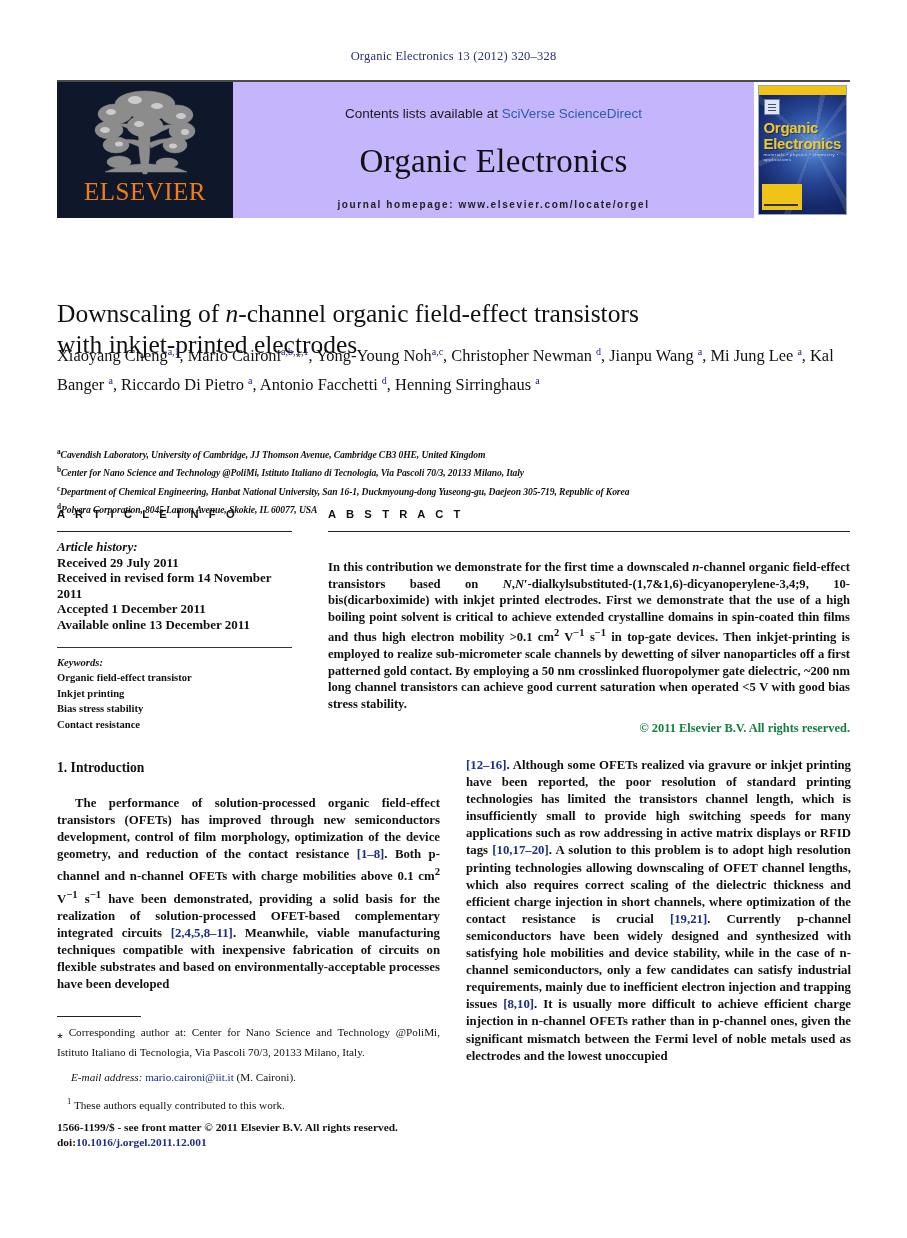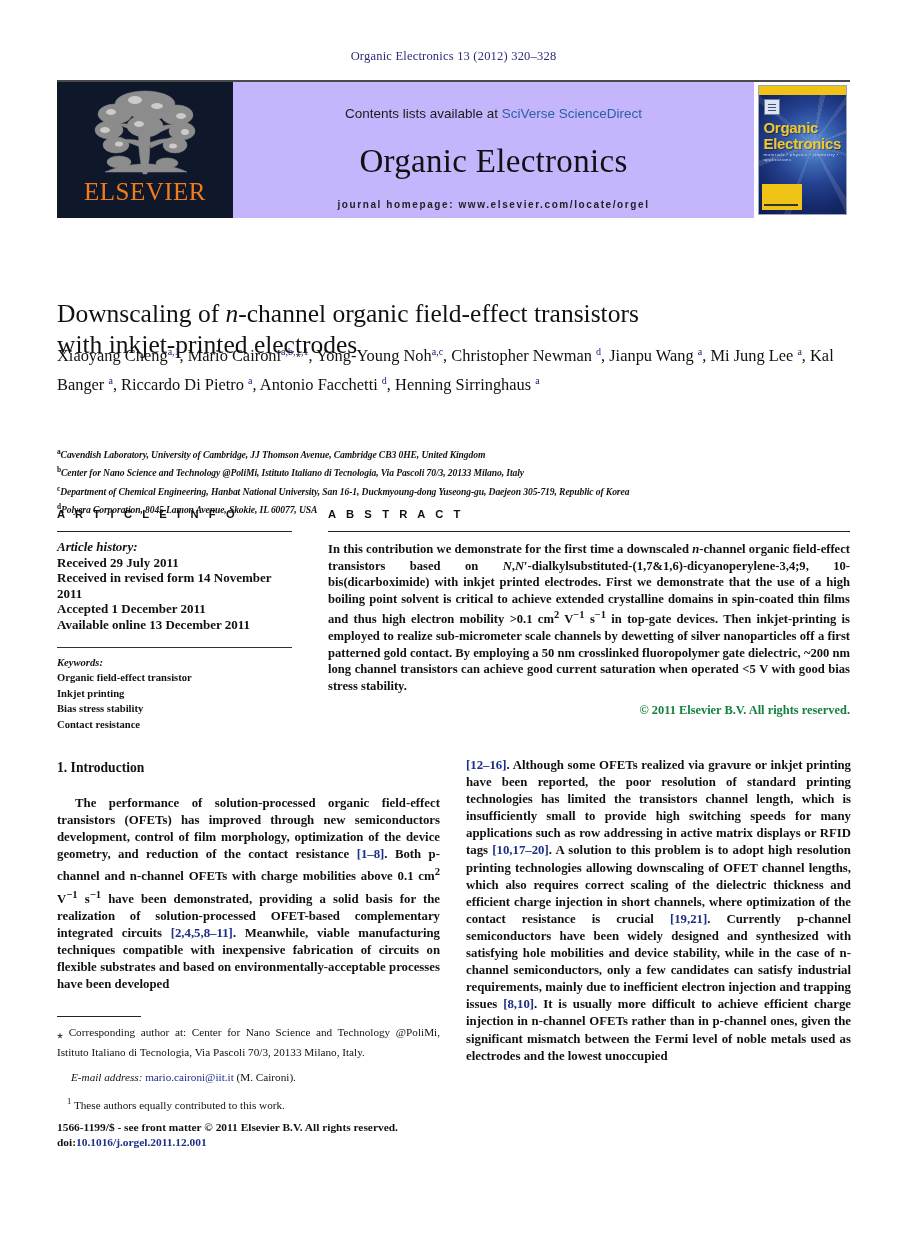--- a/index.html
+++ b/index.html
@@ -213,21 +213,21 @@
   .kw {
     font-size: 10.6px;
     line-height: 15.6px;
     font-weight: bold;
     color:#111;
     margin-top: 7px;
   }
   .kw .lbl { font-style: italic; }
 
   .abstract {
-    margin-top: 9px;
+    margin-top: 27px;
     font-size: 12.6px;
     line-height: 16.6px;
     font-weight: bold;
     text-align: justify;
     color: #111;
   }
   .abstract i { font-style: italic; }
   .copyright {
     margin-top: 8px;
     font-size: 12.4px;

